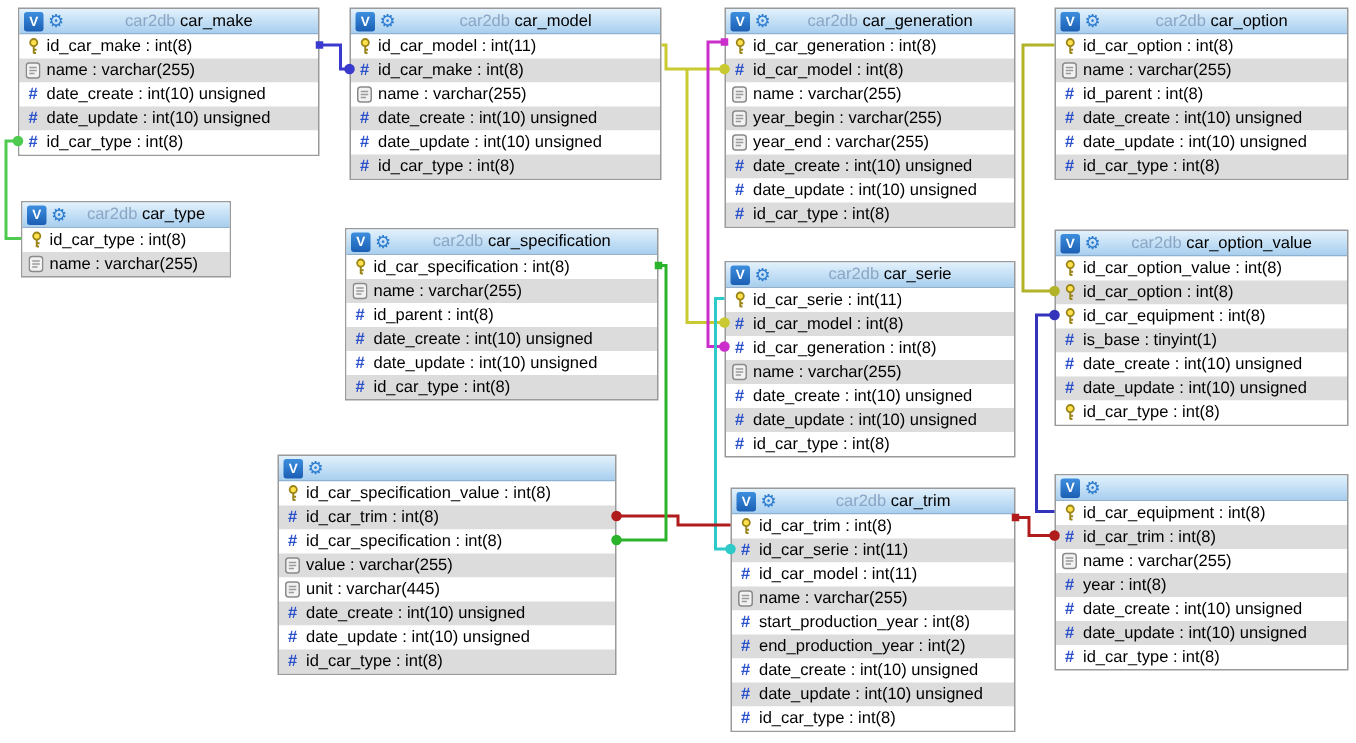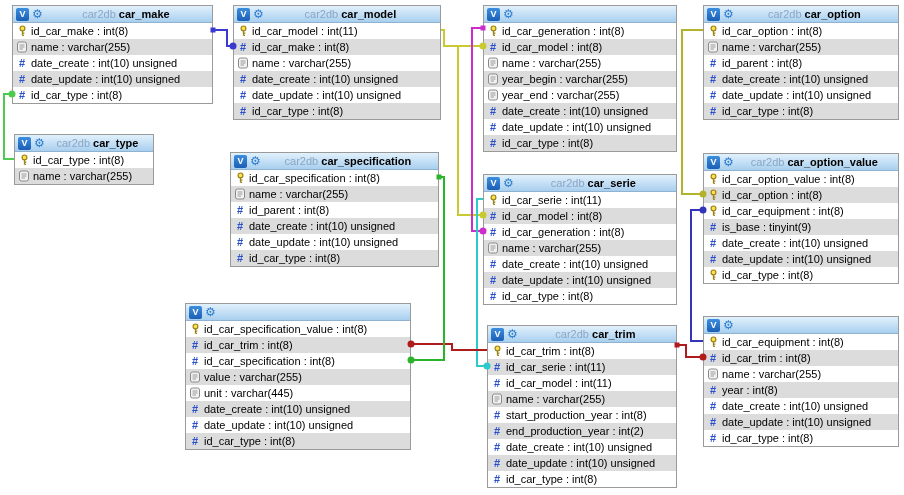--- a/index.html
+++ b/index.html
@@ -22,21 +22,21 @@
     border-radius:2px;color:#fff;font-size:9px;font-weight:bold;
     display:flex;align-items:center;justify-content:center;flex:0 0 auto;
   }
   .gear-icon{
     color:#2c7cd0;font-size:12px;line-height:12px;margin-left:3px;flex:0 0 auto;
   }
   .hdr-text{
     flex:1 1 auto;text-align:center;font-size:11px;overflow:hidden;white-space:nowrap;
   }
   .db-prefix{color:#8ba6c5;}
-  .tbl-name{color:#000;font-weight:bold;}
+  .tbl-name{color:#000;font-weight:normal;}
   .col-row{
     height:16px;display:flex;align-items:center;gap:3px;
     padding:0 3px;box-sizing:border-box;white-space:nowrap;overflow:hidden;
     font-size:11px;color:#000;background:#fff;
   }
   .col-row.alt{background:#dcdcdc;}
   .ic{width:12px;flex:0 0 auto;display:flex;align-items:center;justify-content:center;}
   .ic-num{color:#2b50cc;font-weight:bold;font-size:11px;line-height:11px;}
   .col-label{overflow:hidden;}
   #wires{position:absolute;left:0;top:0;z-index:5;pointer-events:none;}
@@ -321,20 +321,21 @@
         <span class="ic">
           <span class="ic-num">#</span>
         </span>
         <span class="col-label">id_car_type : int(8)</span>
       </div>
     </div>
     <div class="db-table" style="left: 483px; top: 5px; width: 194px;">
       <div class="db-table-header">
         <span class="v-icon">V</span>
         <span class="gear-icon">⚙</span>
+        <span class="hdr-text"><span class="db-prefix">car2db</span> <span class="tbl-name">car_generation</span></span>
       </div>
       <div class="col-row">
         <span class="ic">
           <svg width="11" height="12" viewBox="0 0 11 12">
             <circle cx="5.5" cy="3.4" r="2.4" fill="#ffe14d" stroke="#9a8418" stroke-width="1.2"></circle>
             <path d="M5.5 5.8 V10.6 M5.5 8.2 H7.4 M5.5 10.3 H7.0" stroke="#9a8418" stroke-width="1.3" fill="none"></path>
           </svg>
         </span>
         <span class="col-label">id_car_generation : int(8)</span>
       </div>
@@ -591,21 +592,21 @@
             <circle cx="5.5" cy="3.4" r="2.4" fill="#ffe14d" stroke="#9a8418" stroke-width="1.2"></circle>
             <path d="M5.5 5.8 V10.6 M5.5 8.2 H7.4 M5.5 10.3 H7.0" stroke="#9a8418" stroke-width="1.3" fill="none"></path>
           </svg>
         </span>
         <span class="col-label">id_car_equipment : int(8)</span>
       </div>
       <div class="col-row alt">
         <span class="ic">
           <span class="ic-num">#</span>
         </span>
-        <span class="col-label">is_base : tinyint(9)</span>
+        <span class="col-label">is_base : tinyint(1)</span>
       </div>
       <div class="col-row">
         <span class="ic">
           <span class="ic-num">#</span>
         </span>
         <span class="col-label">date_create : int(10) unsigned</span>
       </div>
       <div class="col-row alt">
         <span class="ic">
           <span class="ic-num">#</span>

